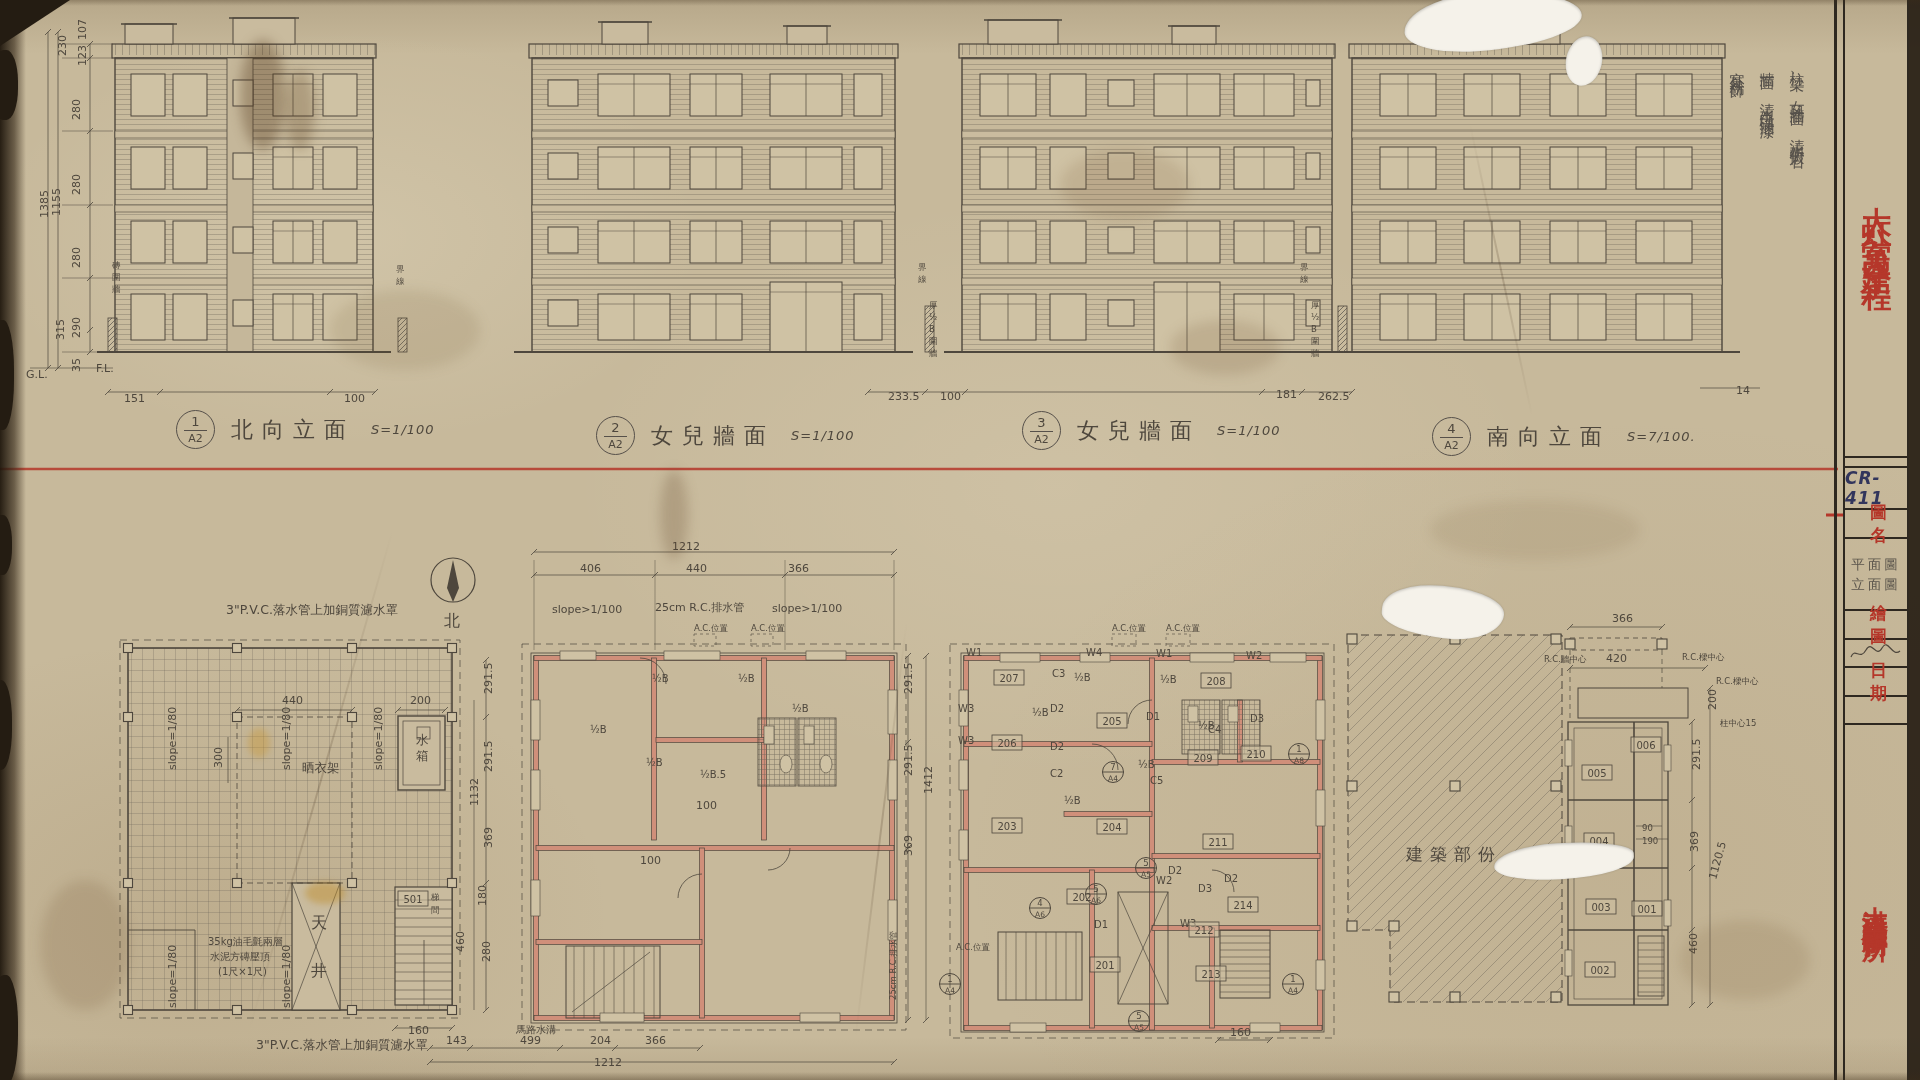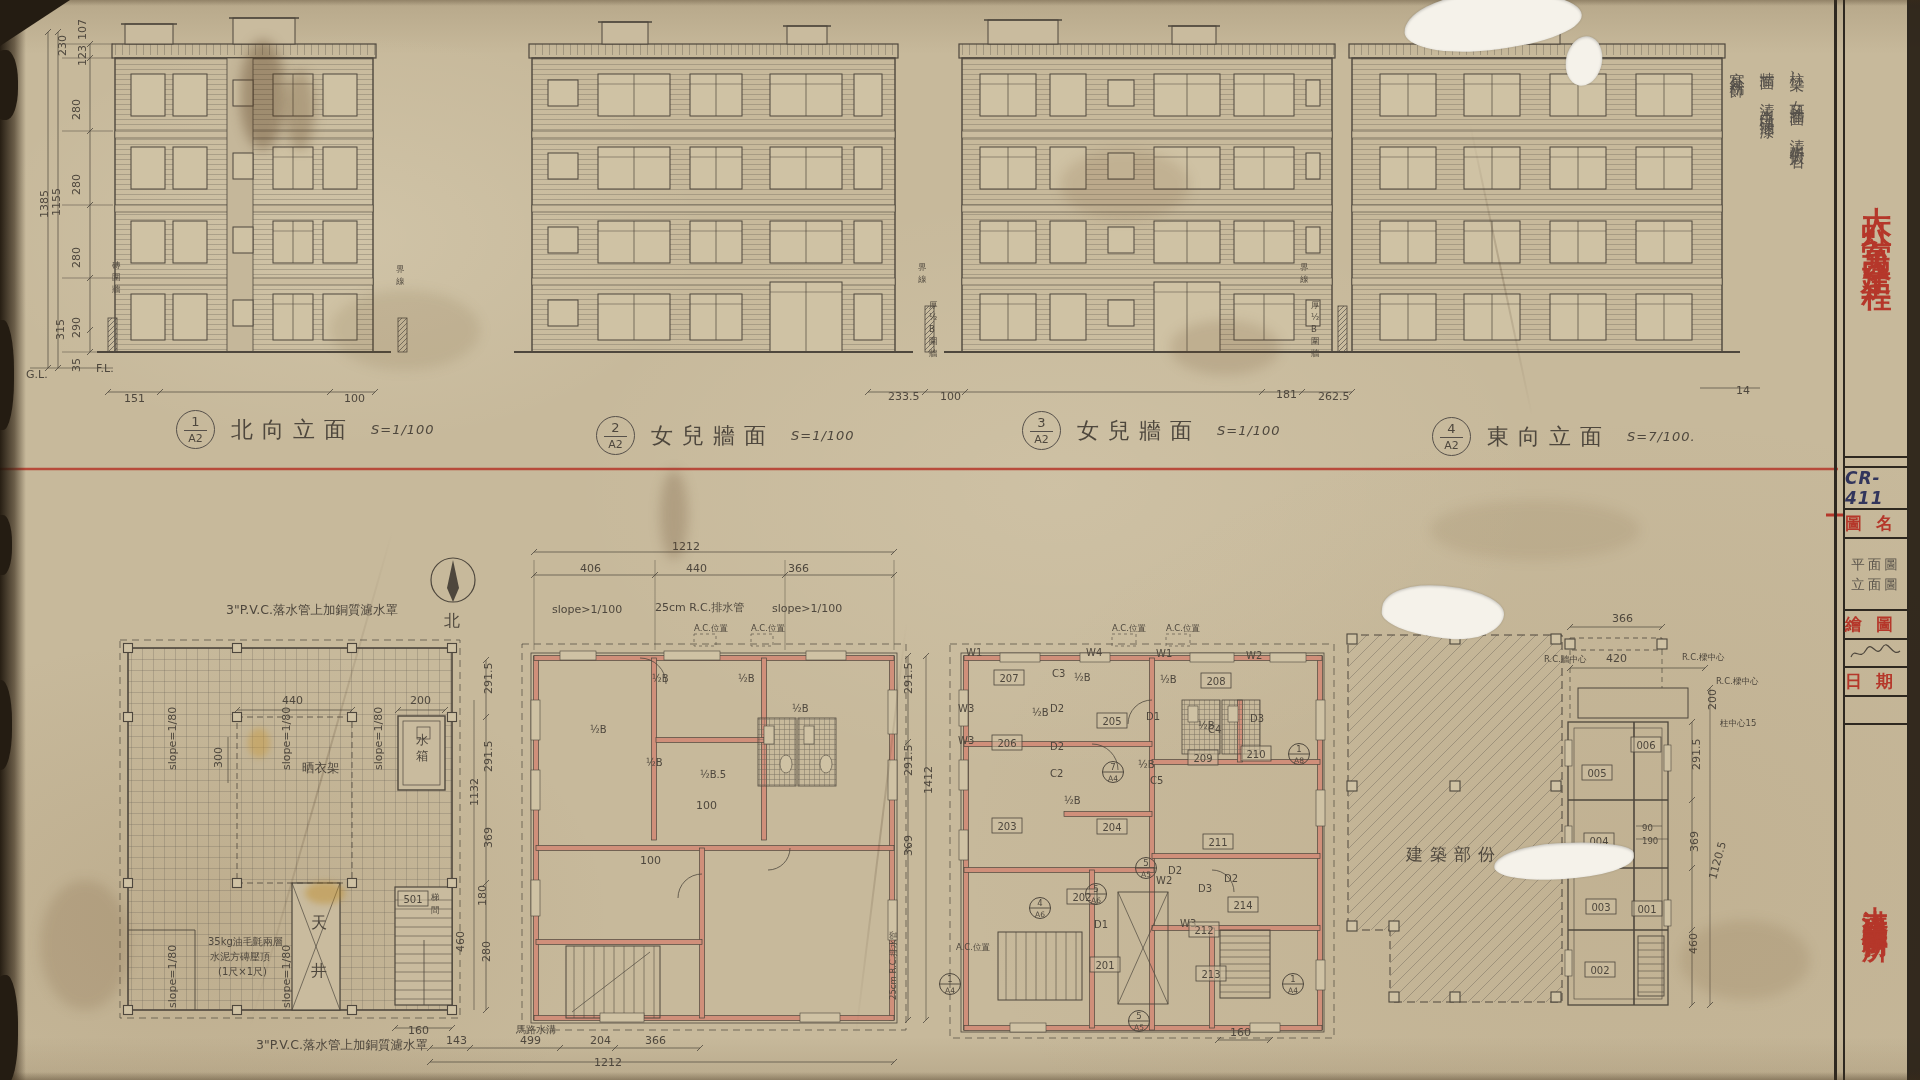--- a/index.html
+++ b/index.html
@@ -58,21 +58,21 @@
   .titleblock{position:absolute;left:1843px;top:0;width:66px;height:1080px;
     border-left:2px solid #2e2820;border-right:2px solid #2e2820;box-sizing:border-box;
     display:flex;flex-direction:column;color:#4e473d;}
   .tb-cell{border-bottom:2px solid #2e2820;box-sizing:border-box;display:flex;align-items:center;justify-content:center;}
   .v-text{writing-mode:vertical-rl;text-orientation:upright;}
   .red{color:#b5372a;}
   .tb-title{height:458px;}
   .tb-title .v-text{font-size:30px;font-weight:600;letter-spacing:.38em;}
   .tb-thin{height:8px;border-bottom:2px solid #2e2820;}
   .tb-code{height:42px;font-size:17px;font-weight:600;color:#32355c;font-style:italic;letter-spacing:1px;}
-  .tb-label{height:29px;font-size:17px;font-weight:700;letter-spacing:14px;padding-left:0;}
+  .tb-label{height:29px;font-size:17px;font-weight:700;letter-spacing:14px;padding-left:25px;}
   .tb-names{height:72px;flex-direction:column;font-size:13.5px;color:#5a544b;letter-spacing:3px;line-height:1.5;}
   .tb-sign{height:28px;}
   .tb-gap{height:26px;border-bottom:2px solid #2e2820;}
   .tb-office{flex:1;border-bottom:none;}
   .tb-office .v-text{font-size:26px;font-weight:600;letter-spacing:.16em;}
 </style>
 </head>
 <body>
 
 <div class="sheet">
@@ -889,21 +889,21 @@
       <span class="s">A2</span>
     </div>
     <span class="etitle">女兒牆面</span>
     <span class="escale">S=1/100</span>
   </div>
   <div class="ecap" style="left:1432px;top:417px">
     <div class="ecirc">
       <span class="n">4</span>
       <span class="s">A2</span>
     </div>
-    <span class="etitle">東向立面</span>
+    <span class="etitle">南向立面</span>
     <span class="escale">S=7/100.</span>
   </div>
 
   <div class="finish-notes">
     <p>柱梁、女兒牆面—清水斬假石</p>
     <p>牆面—清水白磚油漆</p>
     <p>室外粉飾</p>
   </div>
 
   <div class="tb-outerline"></div>

